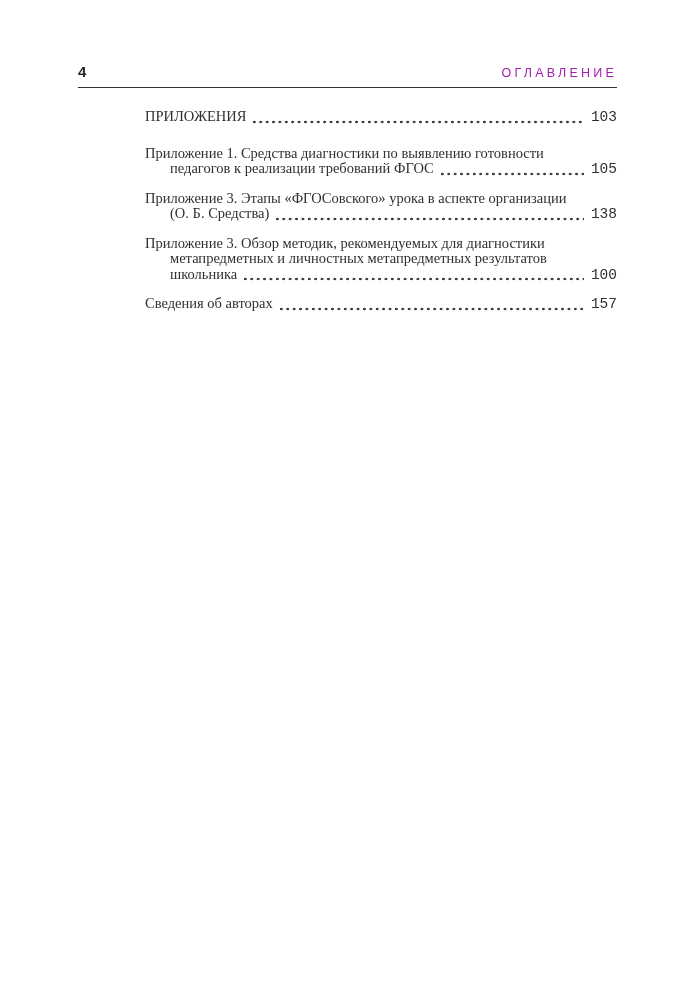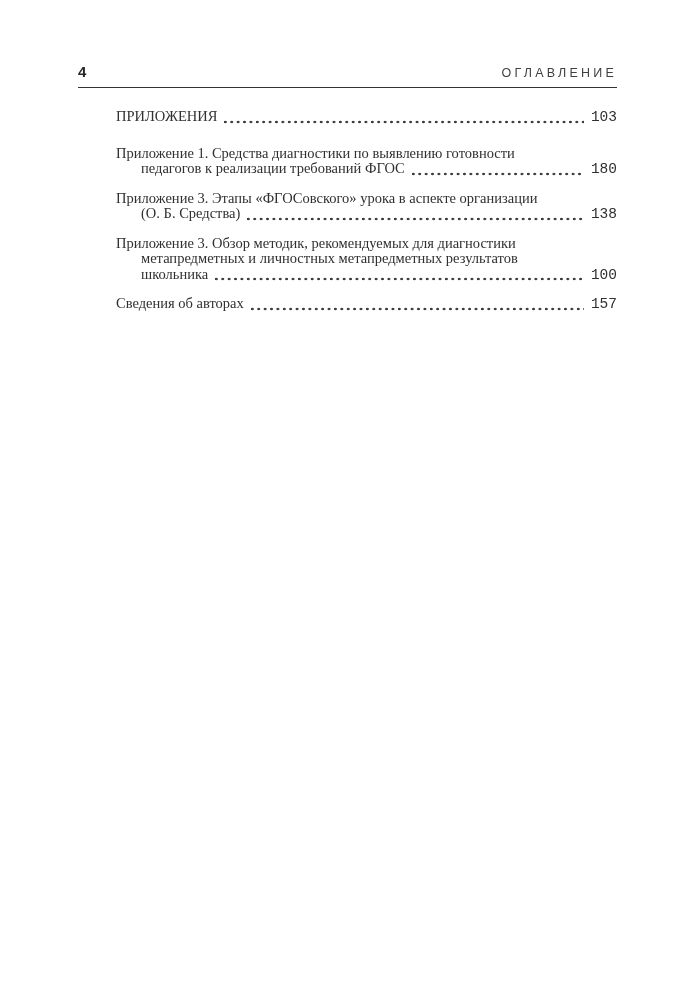--- a/index.html
+++ b/index.html
@@ -23,31 +23,31 @@
     font-family: "Liberation Sans", "DejaVu Sans", sans-serif;
   }
   .folio {
     font-size: 15px;
     font-weight: bold;
     color: #262626;
   }
   .head-title {
     font-size: 12.5px;
     letter-spacing: 3.2px;
-    color: #404040;
+    color: #a21caf;
   }
   .head-rule {
     border: none;
     border-top: 1.2px solid #333333;
     margin-top: 7px;
   }
   
   .toc {
     margin-top: 21px;
-    margin-left: 38px;   
+    margin-left: 67px;   
     font-size: 14.5px;
     line-height: 15.5px;
   }
   .toc-entry { margin-bottom: 13px; }
   .toc-entry.section { margin-bottom: 20px; }
   .toc-line { padding-left: 25px; text-indent: 0; }
   .toc-line.first { padding-left: 0; }
   .toc-row {
     display: flex;
     align-items: baseline;
@@ -90,21 +90,21 @@
         <span class="leader"></span>
         <span class="page-num">103</span>
       </div>
     </div>
 
     <div class="toc-entry">
       <div class="toc-line first">Приложение 1. Средства диагностики по выявлению готовности</div>
       <div class="toc-row toc-line">
         <span class="line-text">педагогов к реализации требований ФГОС</span>
         <span class="leader"></span>
-        <span class="page-num">180</span>
+        <span class="page-num">105</span>
       </div>
     </div>
 
     <div class="toc-entry">
       <div class="toc-line first">Приложение 3. Этапы «ФГОСовского» урока в аспекте организации</div>
       <div class="toc-row toc-line">
         <span class="line-text">(О. Б. Средства)</span>
         <span class="leader"></span>
         <span class="page-num">138</span>
       </div>

